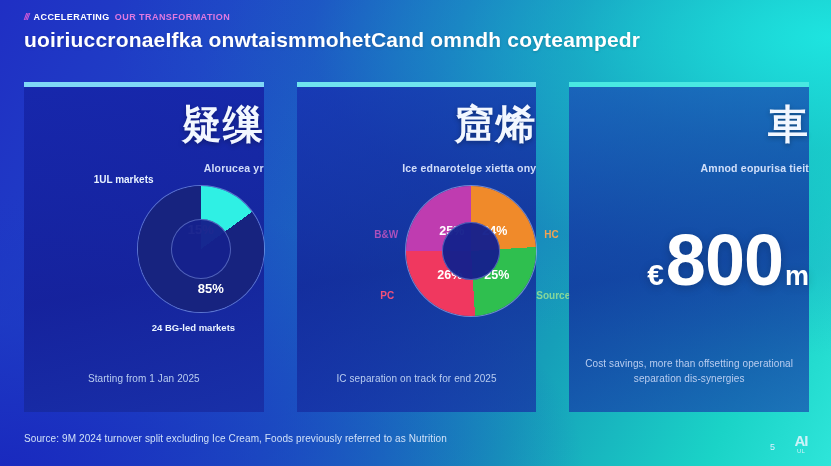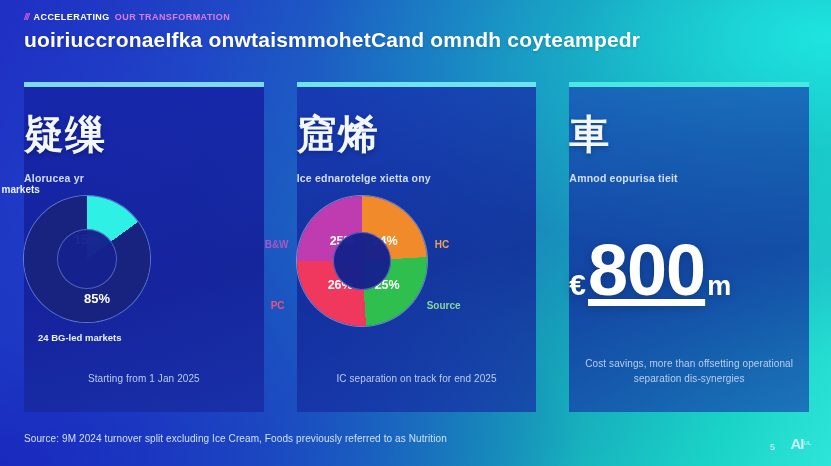--- a/index.html
+++ b/index.html
@@ -28,22 +28,22 @@
   .eyebrow .p { color:#e07ae0; }
   .headline {
     position:absolute; left:24px; top:28px; right:24px;
     font-size:21px; font-weight:bold; color:#ffffff;
     letter-spacing:0.2px; white-space:nowrap;
     text-shadow:0 1px 3px rgba(0,0,0,0.18);
     filter:blur(0.25px);
   }
   
   .panels { position:absolute; left:24px; right:22px; top:82px; height:330px; display:flex; gap:33px; }
-  .panel { position:relative; flex:1; display:flex; flex-direction:column; align-items:flex-start;
-           padding-top:20px; }
+  .panel { position:relative; flex:1; display:flex; flex-direction:column; align-items:flex-end;
+           padding-top:10px; }
   .panel .topbar { position:absolute; left:0; right:0; top:0; height:5px; }
   .p1 { background:linear-gradient(170deg, rgba(22,38,170,0.92), rgba(20,30,150,0.85) 60%, rgba(24,46,165,0.9)); }
   .p1 .topbar { background:#7fd8f7; }
   .p2 { background:linear-gradient(170deg, rgba(22,46,175,0.72), rgba(18,36,150,0.80) 55%, rgba(22,48,165,0.72)); }
   .p2 .topbar { background:#6fe4ef; }
   .p3 { background:linear-gradient(170deg, rgba(26,60,180,0.62), rgba(17,38,155,0.74) 55%, rgba(22,52,170,0.62)); }
   .p3 .topbar { background:#49e9e2; }
 
   .panel-title {
     margin-top:12px;
@@ -98,32 +98,32 @@
   .leg { position:absolute; font-size:10px; font-weight:bold; white-space:nowrap; filter:blur(0.2px); }
   .leg-hc   { left:138px; top:43px;  color:#f0a254; }
   .leg-foods{ left:130px; top:104px; color:#86d79a; }
   .leg-pc   { left:-26px; top:104px; color:#f0517a; }
   .leg-bw   { left:-32px; top:43px;  color:#c455c0; opacity:0.85; }
 
   
   .bigfig { margin-top:54px; display:flex; align-items:baseline; color:#ffffff;
             text-shadow:0 2px 10px rgba(0,0,0,0.22); }
   .bigfig .cur { font-size:30px; font-weight:bold; margin-right:2px; }
-  .bigfig .num { font-size:72px; font-weight:bold; letter-spacing:-1px; line-height:0.9;text-decoration:underline; }
+  .bigfig .num { font-size:72px; font-weight:bold; letter-spacing:-1px; line-height:0.9; }
   .bigfig .unit{ font-size:27px; font-weight:bold; margin-left:2px; }
 
   
   .source {
     position:absolute; left:24px; bottom:22px;
     font-size:10px; color:#cfe0f8; letter-spacing:0.1px; white-space:nowrap;
     filter:blur(0.2px);
   }
   .pagenum { position:absolute; right:56px; bottom:14px; font-size:9px; color:#dff0ff; }
   .logo { position:absolute; right:10px; bottom:8px; width:40px; height:30px;
-          display:flex; flex-direction:row; align-items:center; justify-content:center;
+          display:flex; flex-direction:column; align-items:center; justify-content:center;
           color:#eaf6ff; opacity:0.85; }
   .logo .mark { font-size:15px; font-weight:bold; letter-spacing:-1px; line-height:1; filter:blur(0.4px); }
   .logo .wordmark { font-size:6px; letter-spacing:0.2px; filter:blur(0.4px); }
 </style>
 </head>
 <body>
 
 <div id="slide">
 
   <div class="eyebrow">

